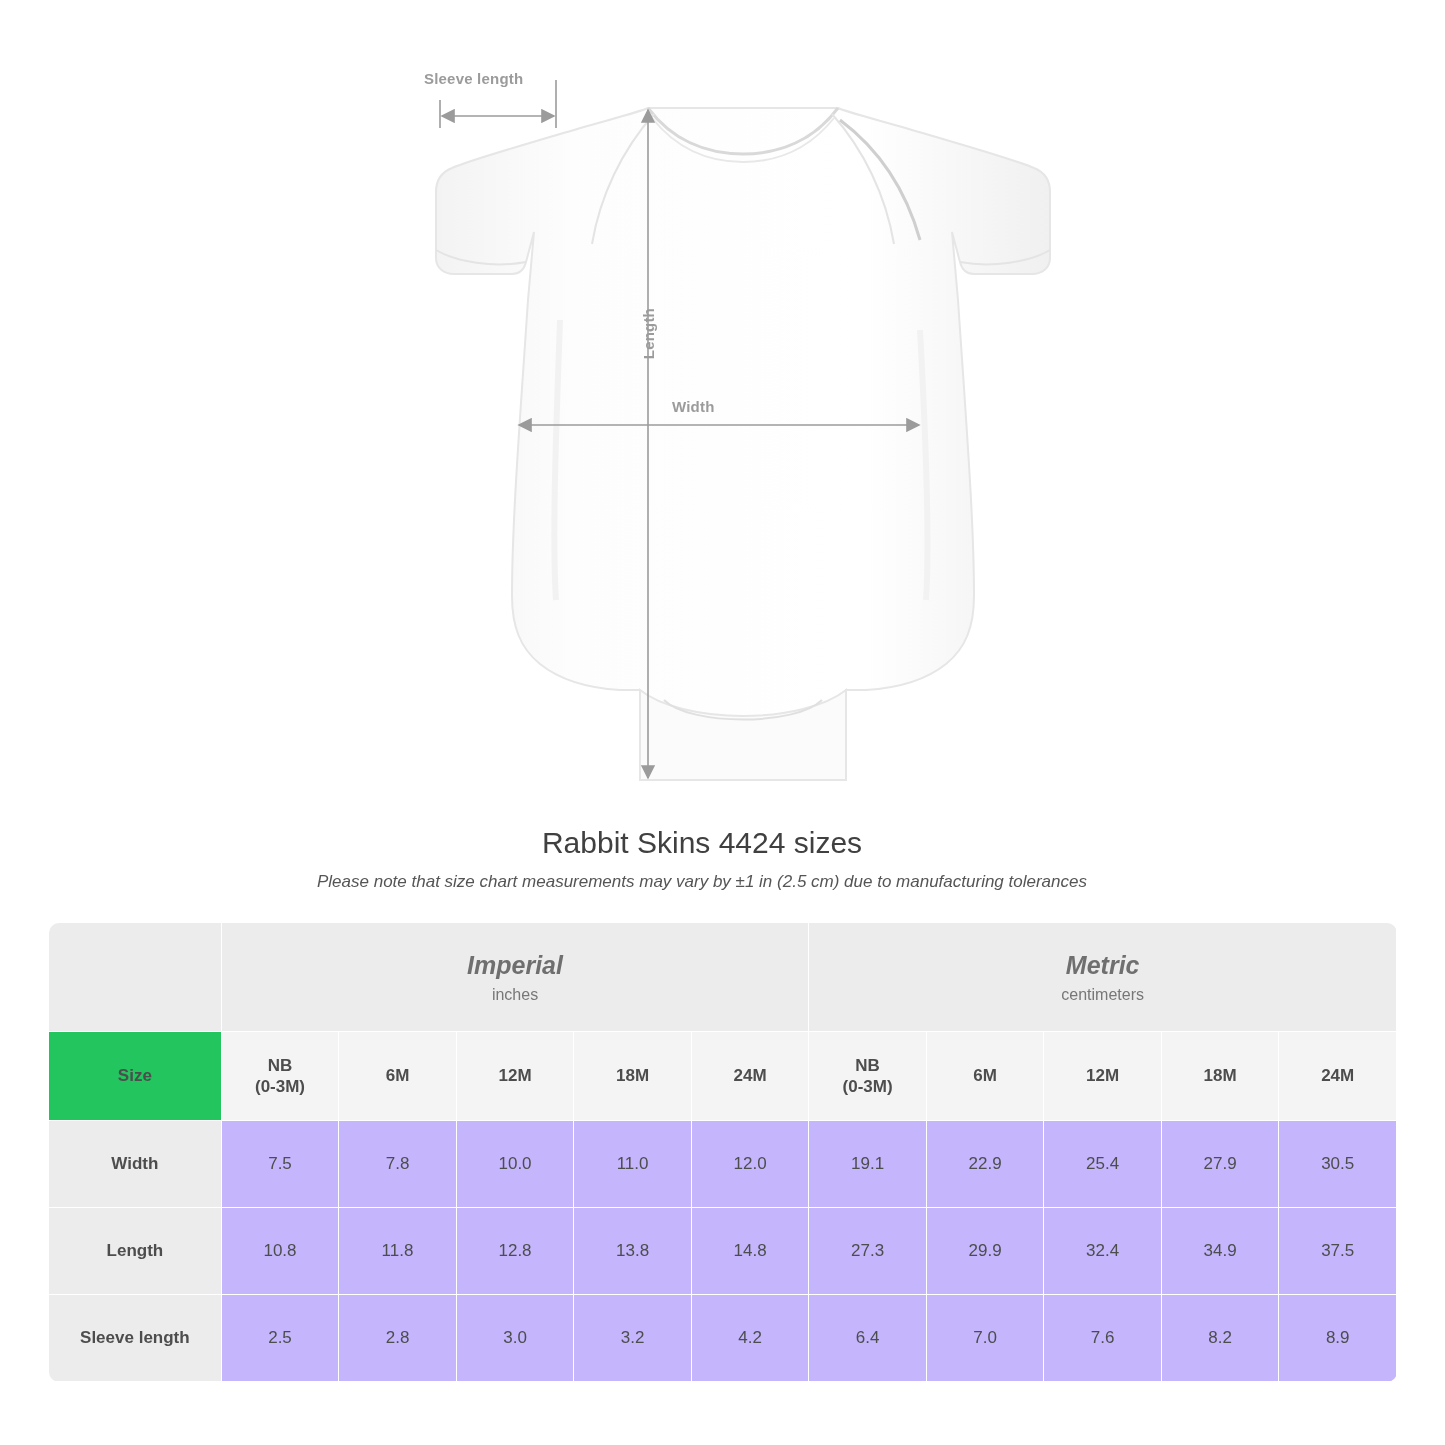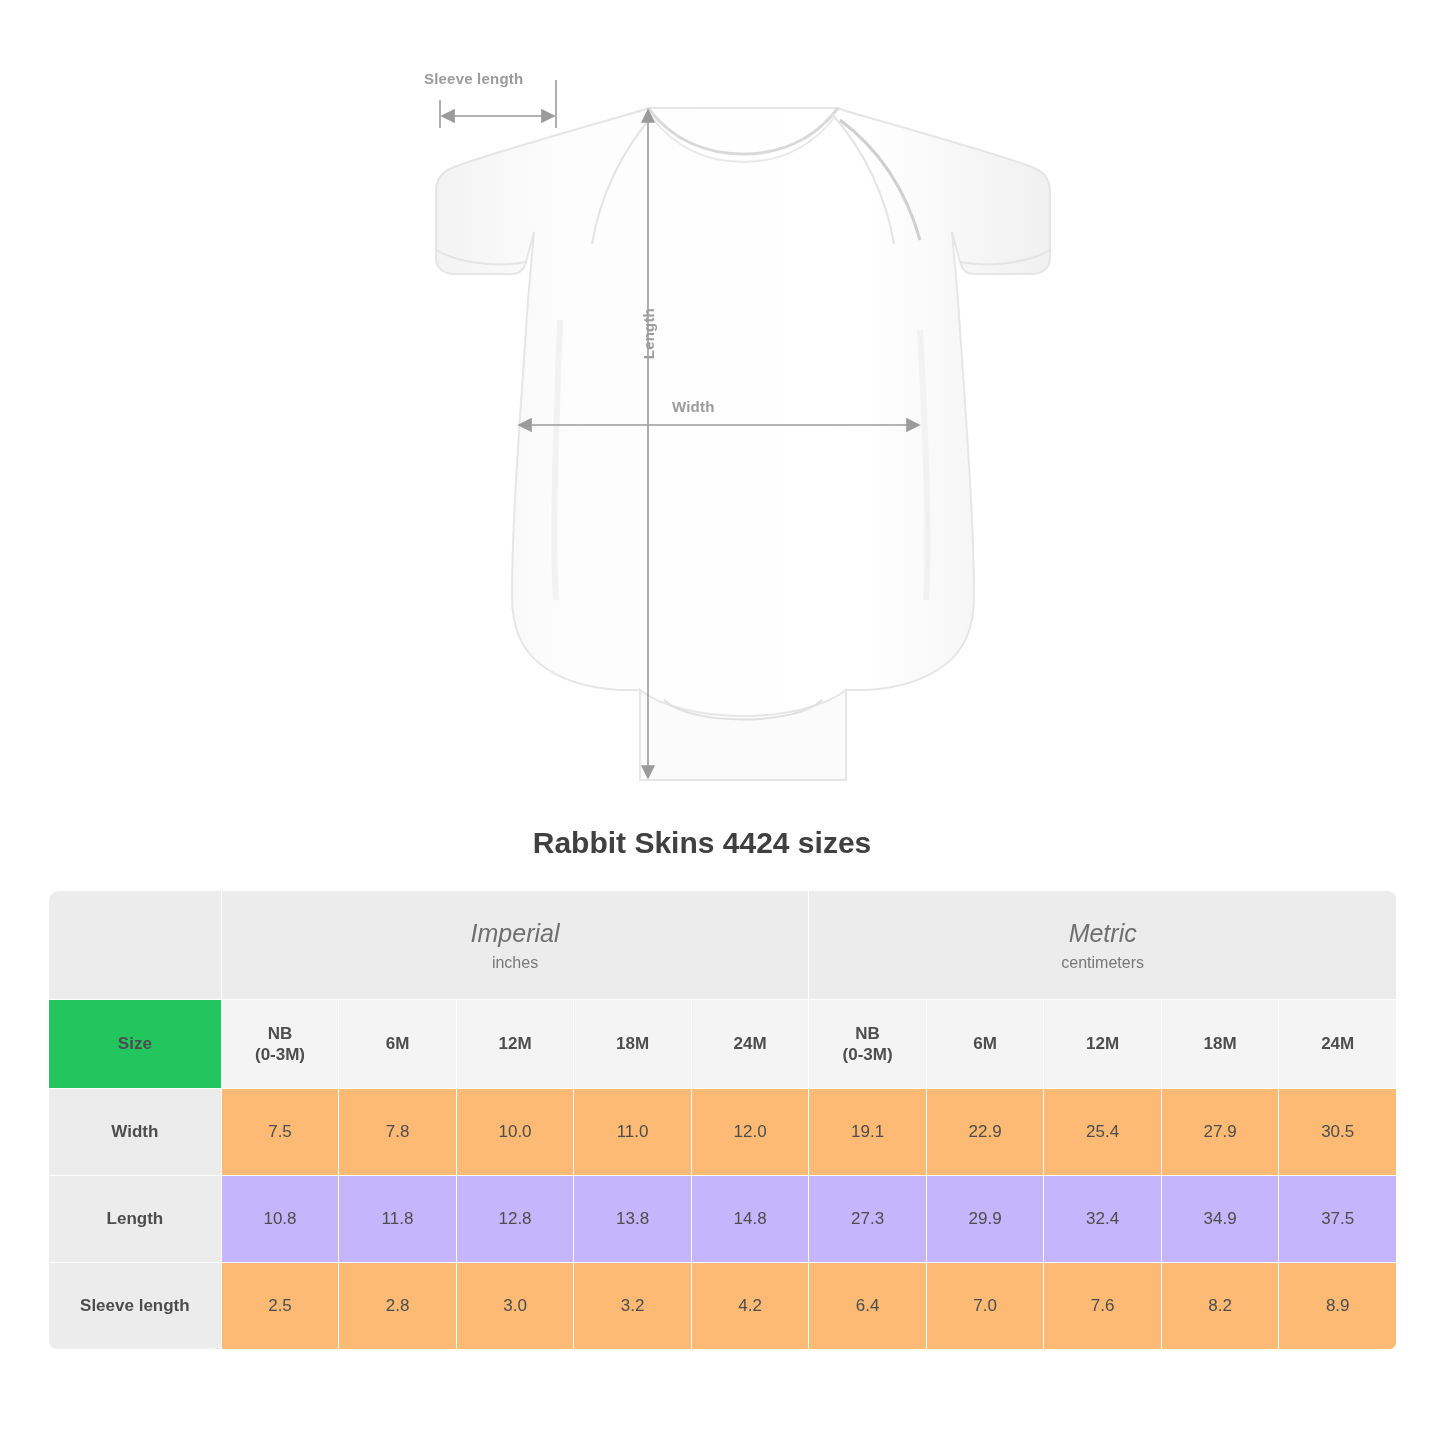--- a/index.html
+++ b/index.html
@@ -56,21 +56,21 @@
     transform: rotate(180deg);
   }
 
   
   .titles {
     text-align: center;
     margin-top: 6px;
   }
   .chart-title {
     font-size: 30px;
-    font-weight: bold;
+    font-weight: normal;
     color: #404040;
     margin: 0 0 12px 0;
   }
   .chart-note {
     font-size: 17px;
     font-style: italic;
     color: #555555;
     margin: 0;
   }
 
@@ -98,21 +98,21 @@
   }
   .unit-row td.corner {
     background: #ececec;
     border-top-left-radius: 10px;
   }
   .unit-row td.last {
     border-top-right-radius: 10px;
   }
   .unit-name {
     font-size: 25px;
-    font-weight: normal;
+    font-weight: bold;
     font-style: italic;
     color: #6f6f6f;
     line-height: 1.2;
   }
   .unit-sub {
     font-size: 16px;
     color: #777777;
     margin-top: 6px;
   }
   .head-row td {
@@ -121,21 +121,21 @@
     font-weight: bold;
     font-size: 17px;
     color: #4d4d4d;
     line-height: 1.25;
   }
   .head-row td.rowhead {
     background: #22c55e;
   }
   .data-row td {
     height: 84px;
-    background: #fdba74;
+    background: #c4b5fd;
   }
   .data-row.alt td {
     background: #c4b5fd;
   }
   .data-row td.rowhead {
     background: #ececec;
     font-weight: bold;
   }
   .data-row:last-child td.rowhead {
     border-bottom-left-radius: 10px;
@@ -232,20 +232,21 @@
       </g>
     </svg>
 
     <div class="dim-label sleeve">Sleeve length</div>
     <div class="dim-label width">Width</div>
     <div class="dim-label length">Length</div>
   </div>
 
   <div class="titles">
     <h1 class="chart-title">Rabbit Skins 4424 sizes</h1>
+    <p class="chart-note">Please note that size chart measurements may vary by ±1 in (2.5 cm) due to manufacturing tolerances</p>
   </div>
 
   <div class="table-wrap">
     <table class="size-table">
       <colgroup>
         <col class="col-head">
         <col class="col-cell">
           <col class="col-cell">
           <col class="col-cell">
           <col class="col-cell">

